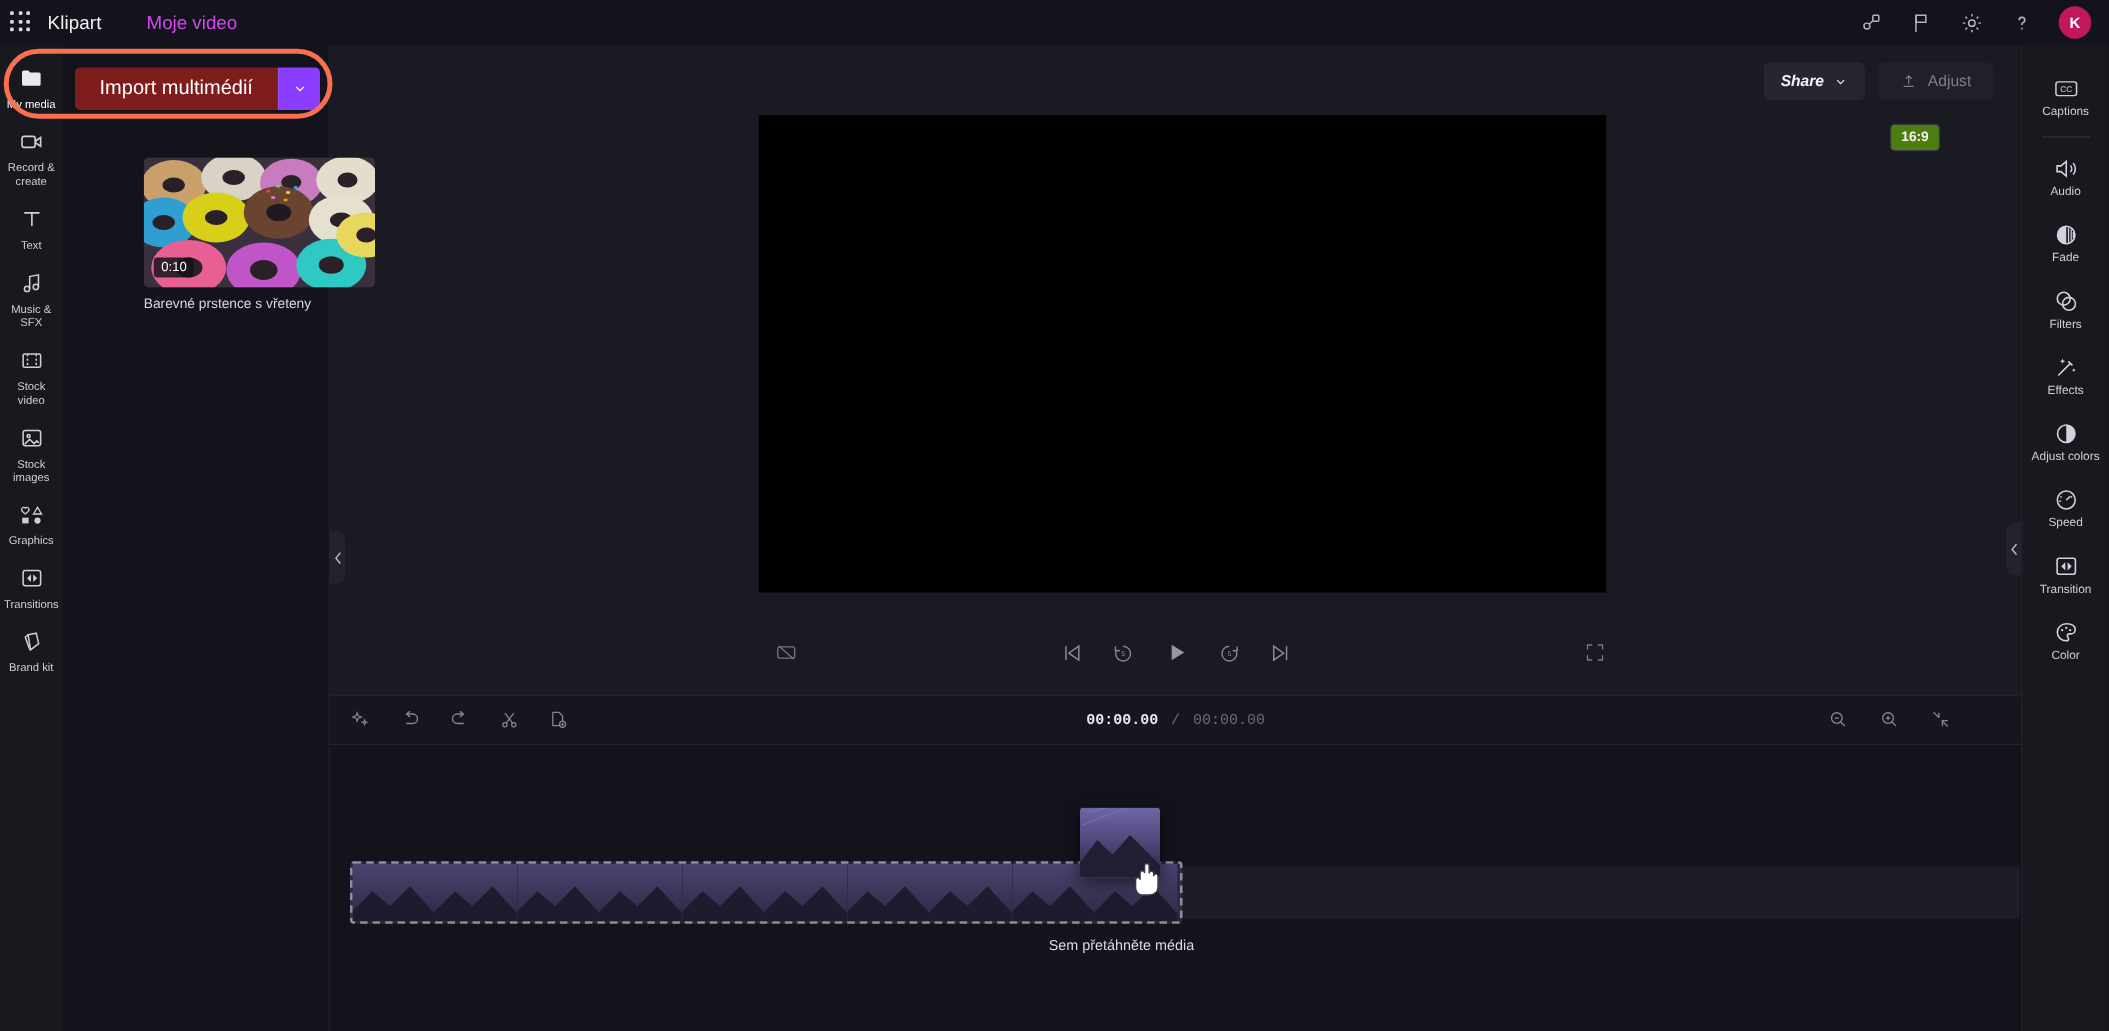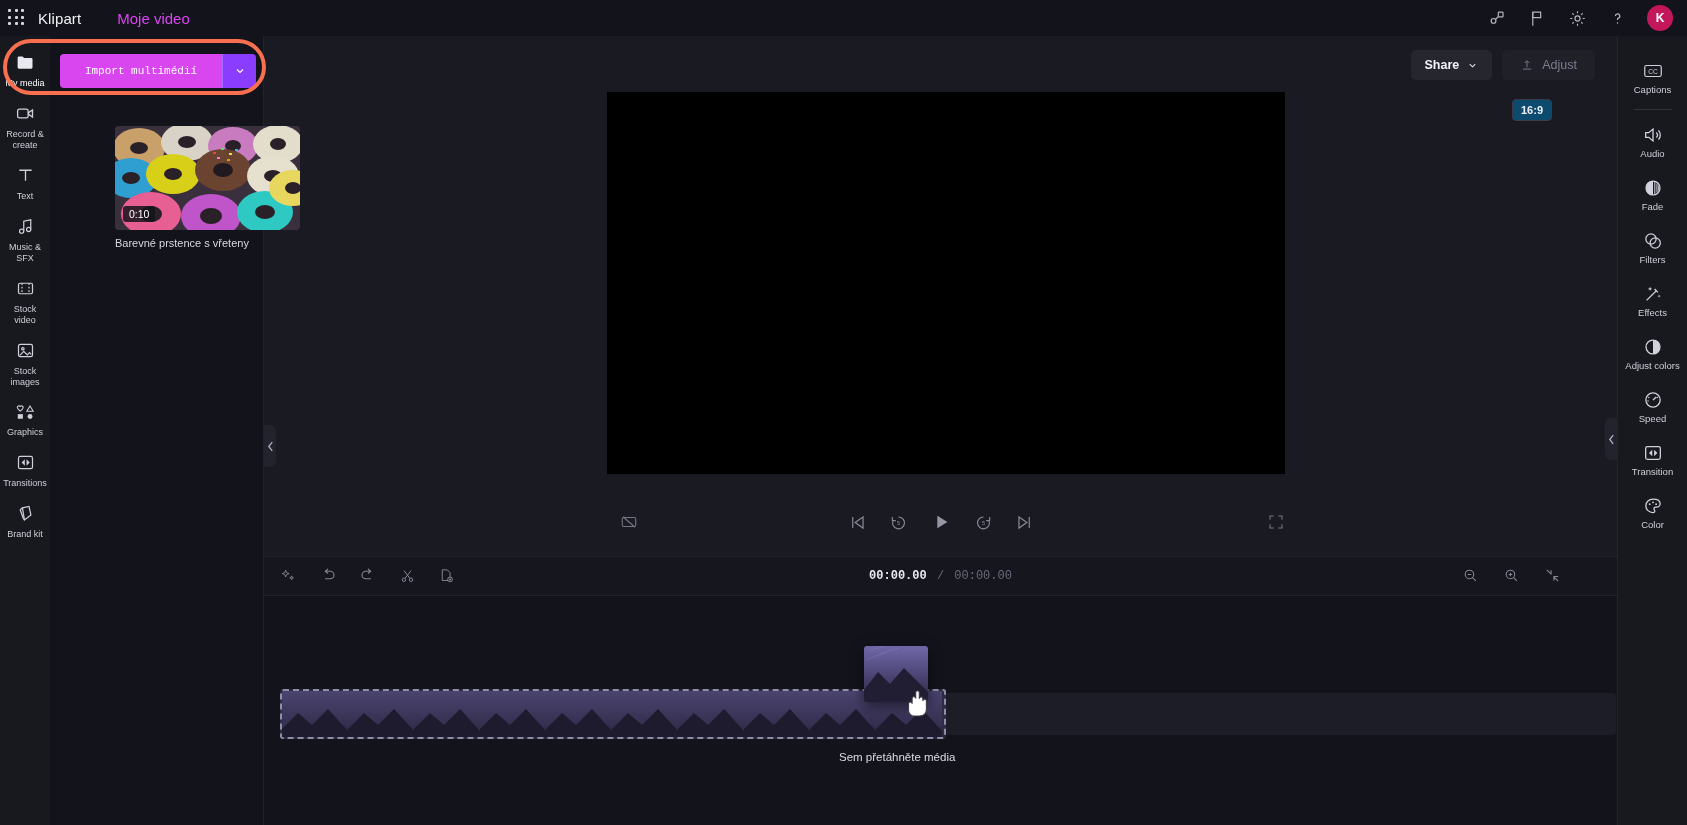--- a/index.html
+++ b/index.html
@@ -52,23 +52,23 @@
   .rail-item.active .lbl { color: #ffffff; }
 
   
   .media-panel {
     position: absolute; top: 36px; left: 50px; width: 214px; height: 789px;
     background: #13131c; border-right: 1px solid #23232e;
     z-index: 15;
   }
   .import-row { position: absolute; top: 18px; left: 10px; width: 196px; height: 34px; display: flex; }
   .import-btn {
-    flex: 1; background: #d946ef; color: #fff; border: none;
-    border-radius: 4px 0 0 4px; font-size: 11px; cursor: pointer;
-    font-family: Liberation Mono, monospace;
+    flex: 1; background: #7f1d1d; color: #fff; border: none;
+    border-radius: 4px 0 0 4px; font-size: 16px; cursor: pointer;
+    font-family: Liberation Sans, sans-serif;
   }
   .import-caret {
     width: 34px; background: #8b3dff; border-left: 1px solid #a26bff;
     border-radius: 0 4px 4px 0; cursor: pointer;
     display: flex; align-items: center; justify-content: center;
   }
   .thumb-wrap { position: absolute; top: 90px; left: 65px; width: 202px; }
   .thumb {
     position: relative; width: 185px; height: 104px; border-radius: 4px; overflow: hidden;
     background: #2a2431; cursor: pointer;
@@ -89,21 +89,21 @@
   .preview-area {
     position: absolute; top: 36px; left: 264px; right: 70px; height: 520px;
     background: #1a1a22;
   }
   .video-stage {
     position: absolute; left: 343px; top: 56px; width: 678px; height: 382px;
     background: #000;
   }
   .ratio-badge {
     position: absolute; right: 65px; top: 63px; width: 40px; height: 22px;
-    background: #0c4a6e; border: 1px solid #3a3a48; border-radius: 4px;
+    background: #4d7c0f; border: 1px solid #3a3a48; border-radius: 4px;
     color: #f0f0f5; font-size: 11px; font-weight: 700;
     display: flex; align-items: center; justify-content: center; cursor: pointer;
   }
   .player-bar {
     position: absolute; left: 264px; top: 498px; right: 70px; height: 48px;
     display: flex; align-items: center;
   }
   .pb-left { position: absolute; left: 356px; }
   .pb-center { position: absolute; left: 50%; transform: translateX(-50%); display: flex; align-items: center; gap: 22px; }
   .pb-right { position: absolute; right: 332px; }
@@ -579,21 +579,21 @@
     <svg width="26" height="30" viewBox="0 0 26 30">
       <path d="M8 27c-3 0-5.5-2.6-5.5-5.8v-6.4c0-1 .8-1.8 1.8-1.8s1.8.8 1.8 1.8V9.4c0-1 .8-1.8 1.8-1.8s1.8.8 1.8 1.8V3.6c0-1 .8-1.8 1.8-1.8s1.8.8 1.8 1.8v6.1c0-1 .8-1.8 1.8-1.8s1.8.8 1.8 1.8v2.2c0-1 .8-1.8 1.8-1.8s1.7.8 1.7 1.8v8.1c0 4.5-3.1 7-7.2 7z" fill="#ffffff" stroke="#3b3b48" stroke-width="1.1"></path>
     </svg>
   </div>
 
   <div class="drop-label">Sem přetáhněte média</div>
 </div>
 
 <div style="position:absolute; top:50px; right:92px; display:flex; gap:10px; z-index:35;">
   <div style="display:flex;align-items:center;gap:8px;background:#26262f;border-radius:5px;padding:0 14px;height:30px;cursor:pointer;">
-    <span style="font-size:12.5px;color:#f2f2f8;font-weight:700;">Share</span>
+    <span style="font-size:12.5px;color:#f2f2f8;font-weight:700;font-style:italic;">Share</span>
     <span>
       <svg width="11" height="11" viewBox="0 0 24 24" fill="none" stroke="#e6e6ef" stroke-width="2.2">
           <path d="m6 9 6 6 6-6"></path>
         </svg>
     </span>
   </div>
   <div style="display:flex;align-items:center;gap:8px;background:#202029;border-radius:5px;padding:0 18px;height:30px;cursor:pointer;">
     <span>
       <svg width="14" height="14" viewBox="0 0 24 24" fill="none" stroke="#7d7d90" stroke-width="1.6">
         <path d="M12 16V5M8 8.6 12 4.6l4 4M5 19h14"></path>

